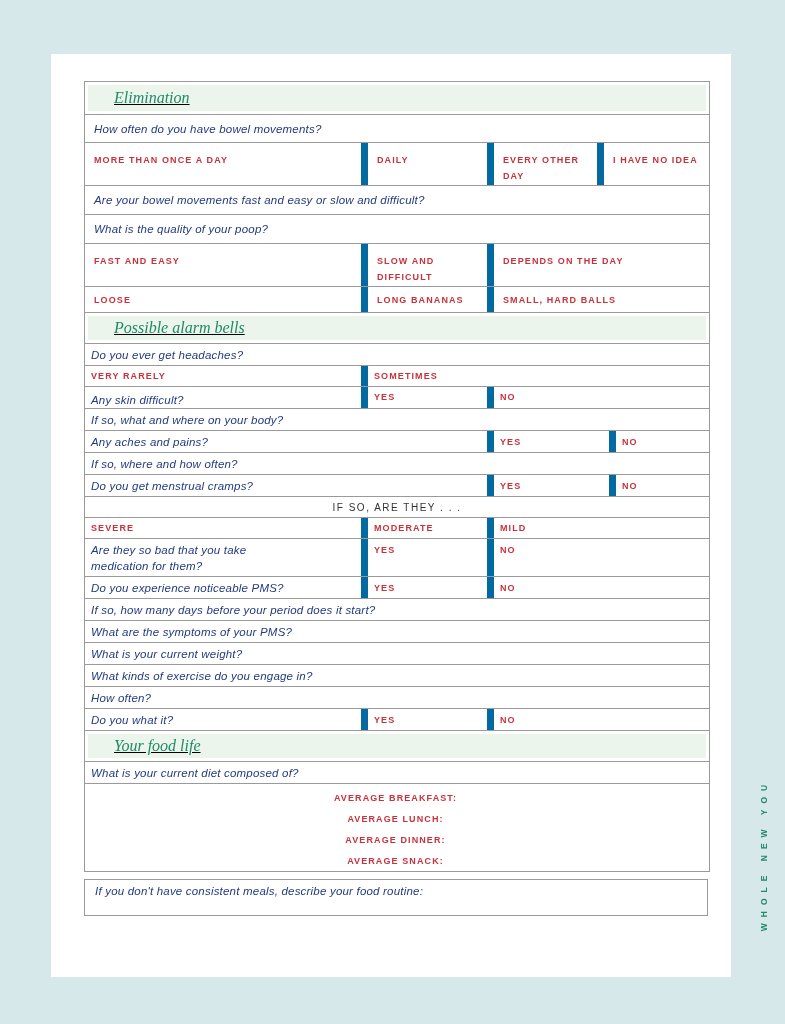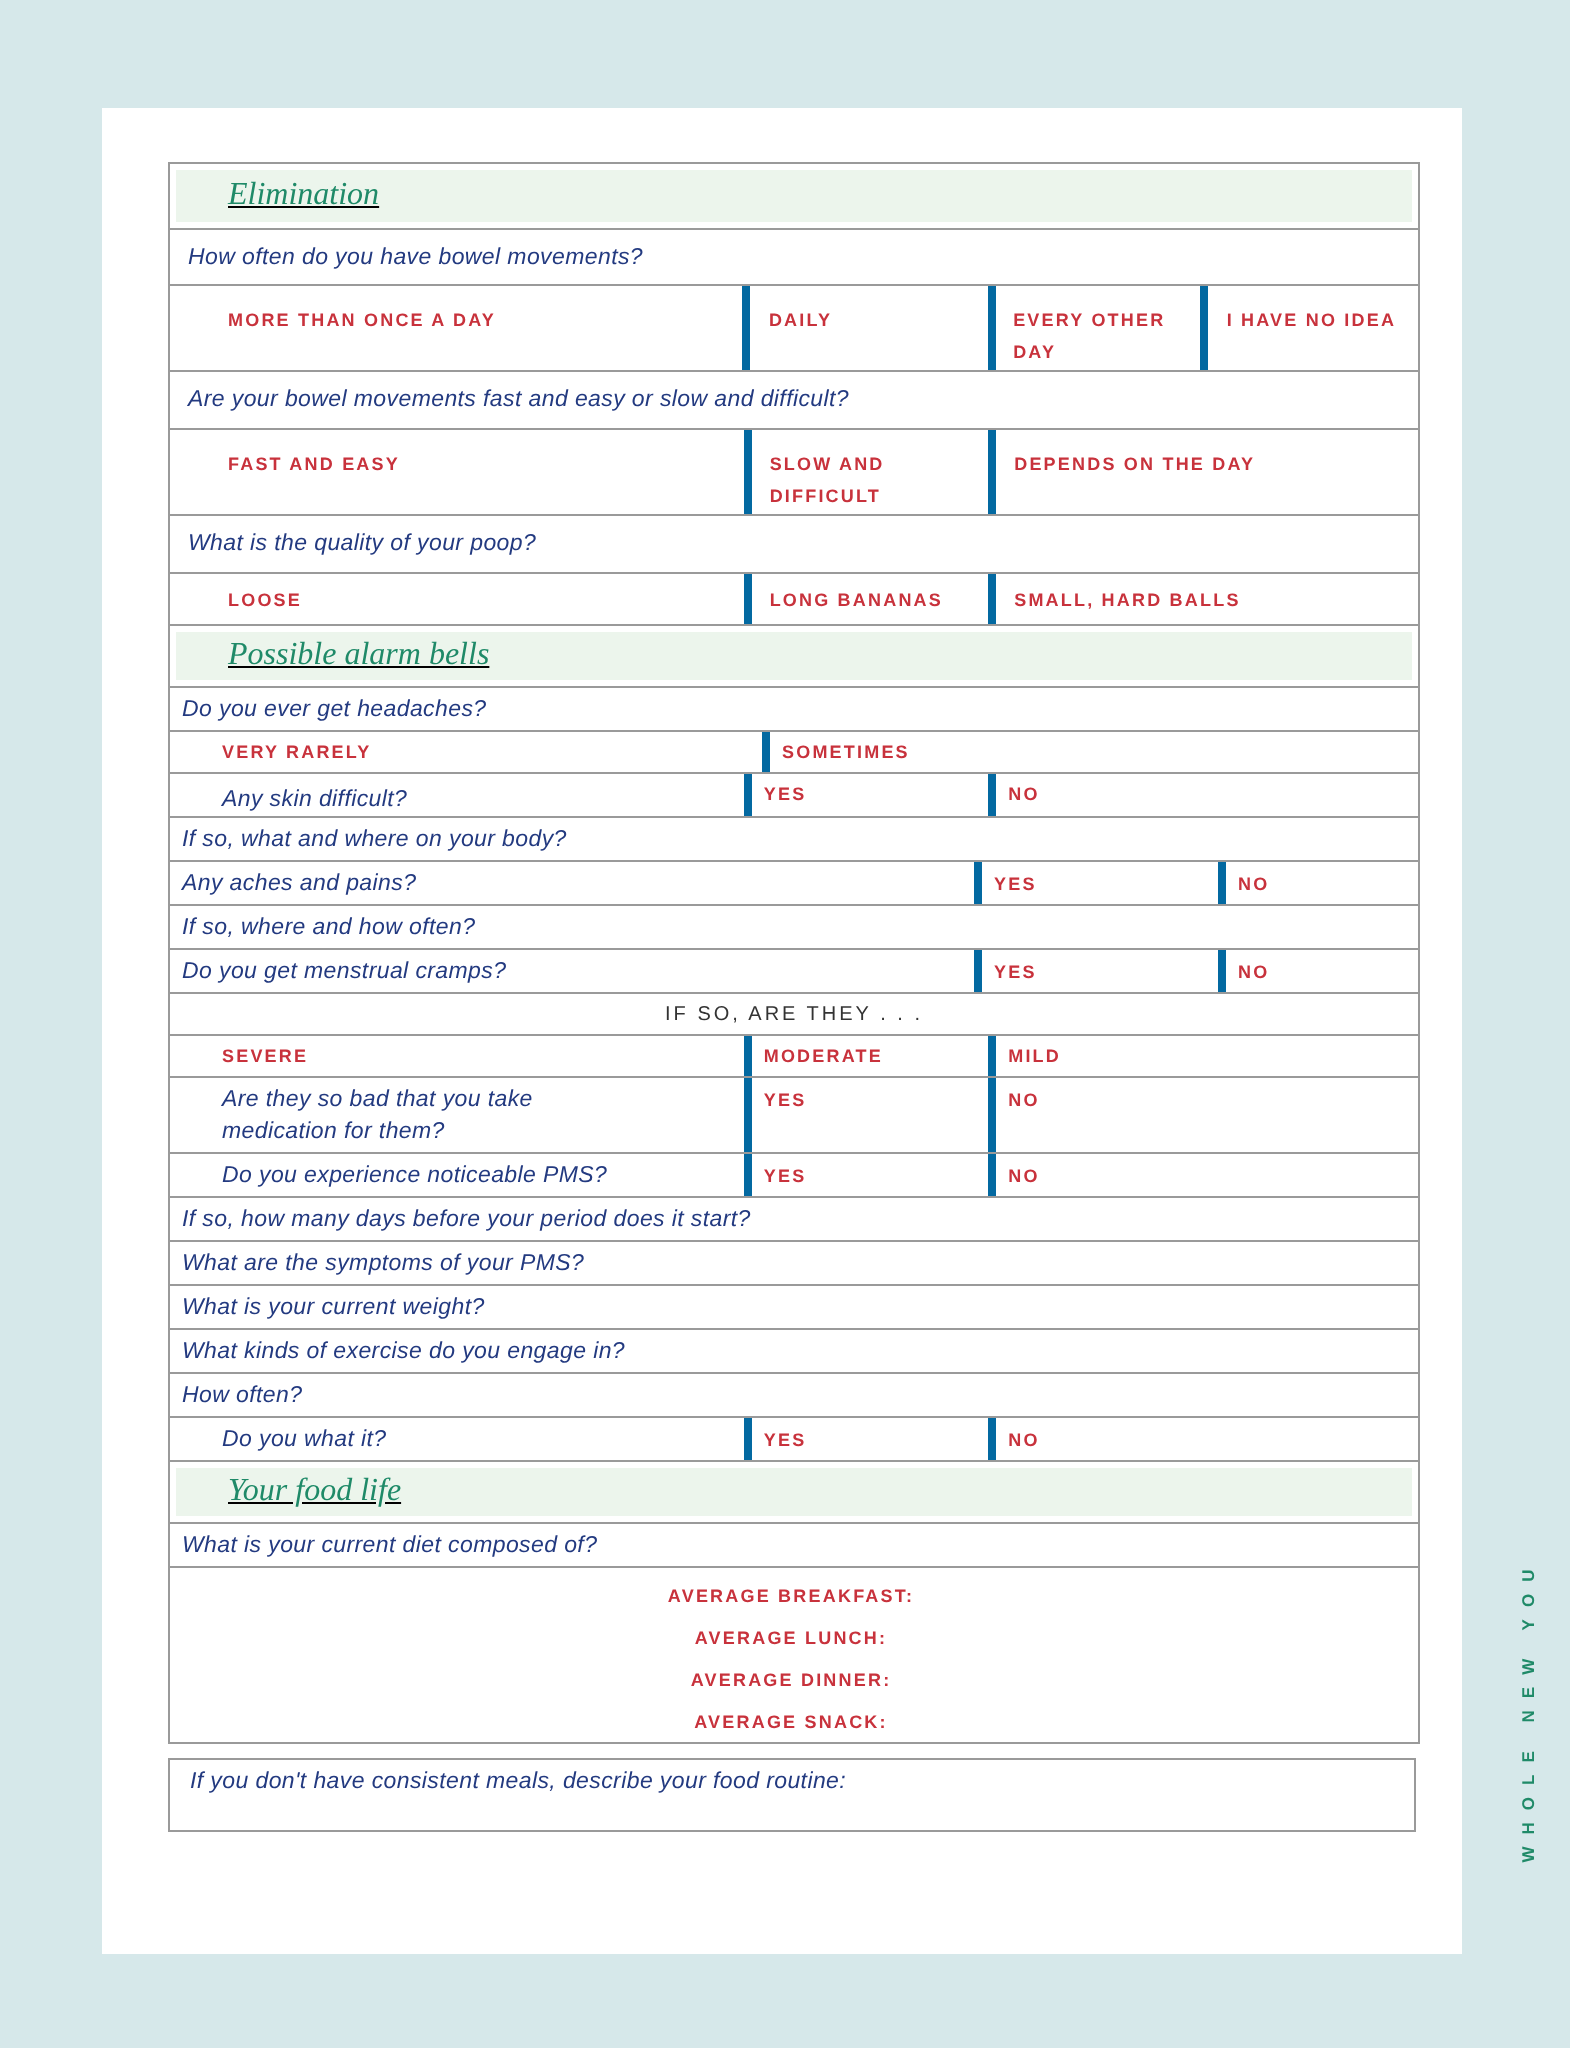--- a/index.html
+++ b/index.html
@@ -14,33 +14,33 @@
     position:absolute; left:764px; top:855px; transform:translate(-50%,-50%) rotate(-90deg);
     color:#1f8a68; font-size:8.5px; font-weight:bold; letter-spacing:6px; white-space:nowrap;
   }
   .tbl {
     position:absolute; left:84px; top:81px; width:624px;
     border:1px solid #9a9a9a; box-sizing:content-box;
   }
   .row { display:flex; border-top:1px solid #9a9a9a; box-sizing:border-box; }
   .row.first { border-top:none; }
   .cell { box-sizing:border-box; padding:0 9px; display:flex; align-items:center; }
-  .cell + .cell { border-left:4px solid #0369a1; }
+  .cell + .cell { border-left:7px solid #0369a1; }
   .q { color:#233a80; font-style:italic; font-size:11.5px; letter-spacing:0.2px; }
   .opt { color:#c8323c; font-size:9px; font-weight:bold; letter-spacing:1.1px; text-transform:uppercase; }
   .opt.top { align-items:flex-start; padding-top:9px; line-height:16px; }
   .q.top { align-items:flex-start; padding-top:6px; line-height:16px; }
   .sec {
     padding:3px; box-sizing:border-box;text-decoration:underline;
   }
   .sec-band {
     background:#ecf5ec; height:100%; display:flex; align-items:center; padding-left:26px;
     font-family:"Liberation Serif", serif; font-style:italic; color:#1f8a68; font-size:16px;
   }
-  .c1 { width:276px;margin-left:20px; } .c2 { width:126px; } .c3 { width:110px; } .c4 { width:112px; }
+  .c1 { width:276px; } .c2 { width:126px; } .c3 { width:110px; } .c4 { width:112px; }
   .c3w { width:222px; } .c12 { width:402px; } .c3s { width:122px; } .c4s { width:100px; }
   .full { width:100%; }
   .center-note { justify-content:center; color:#333; font-size:10px; letter-spacing:1.5px; }
   .meals { flex-direction:column; align-items:center; padding-top:4px; }
   .meals .opt { height:22.5px; display:flex; align-items:center; }
   .box2 {
     position:absolute; left:84px; top:879px; width:624px; height:37px;
     border:1px solid #9a9a9a; box-sizing:content-box; padding:0 10px; box-sizing:border-box;
   }
   .box2 .q { display:block; padding-top:5px; }
@@ -60,27 +60,27 @@
   </div>
   <div class="row" style="height:43px">
     <div class="cell opt top c1">MORE THAN ONCE A DAY</div>
     <div class="cell opt top c2">DAILY</div>
     <div class="cell opt top c3">EVERY OTHER DAY</div>
     <div class="cell opt top c4">I HAVE NO IDEA</div>
   </div>
   <div class="row" style="height:29px">
     <div class="cell q full">Are your bowel movements fast and easy or slow and difficult?</div>
   </div>
+  <div class="row" style="height:29px">
+    <div class="cell q full">What is the quality of your poop?</div>
+  </div>
   <div class="row" style="height:43px">
     <div class="cell opt top c1">FAST AND EASY</div>
     <div class="cell opt top c2">SLOW AND DIFFICULT</div>
     <div class="cell opt top c3w">DEPENDS ON THE DAY</div>
-  </div>
-  <div class="row" style="height:29px">
-    <div class="cell q full">What is the quality of your poop?</div>
   </div>
   <div class="row" style="height:26px">
     <div class="cell opt c1">LOOSE</div>
     <div class="cell opt c2">LONG BANANAS</div>
     <div class="cell opt c3w">SMALL, HARD BALLS</div>
   </div>
 
   <div class="row sec" style="height:31px">
     <div class="sec-band" style="width:100%">Possible alarm bells</div>
   </div>

